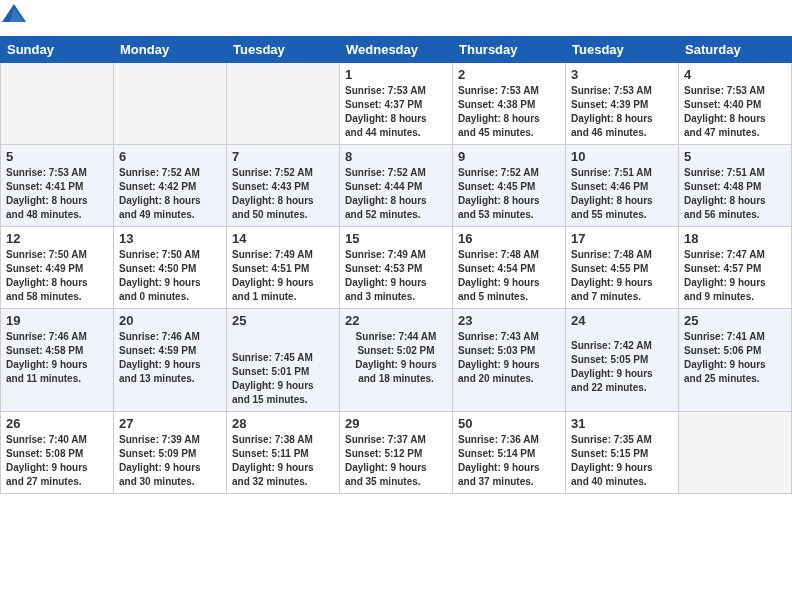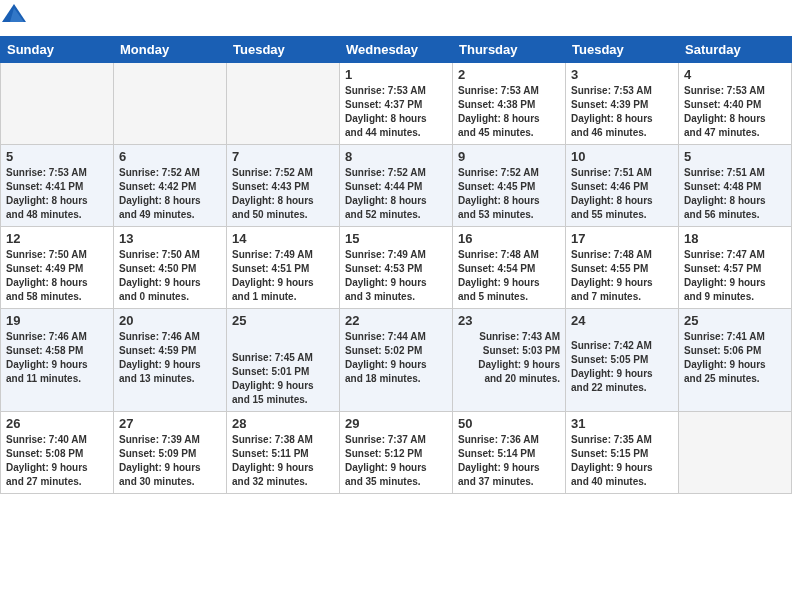--- a/index.html
+++ b/index.html
@@ -262,27 +262,27 @@
 Daylight: 9 hours and 13 minutes.</div>
           </td>
           <td>
             <div class="day-number">25</div>
             <div class="day-info" style="white-space: pre-line; margin-top: 23px;">Sunrise: 7:45 AM
 Sunset: 5:01 PM
 Daylight: 9 hours and 15 minutes.</div>
           </td>
           <td>
             <div class="day-number">22</div>
-            <div class="day-info" style="white-space: pre-line;">Sunrise: 7:44 AM
+            <div class="day-info" style="white-space: pre-line; text-align: center;">Sunrise: 7:44 AM
 Sunset: 5:02 PM
 Daylight: 9 hours and 18 minutes.</div>
           </td>
           <td>
             <div class="day-number">23</div>
-            <div class="day-info" style="white-space: pre-line; text-align: right;">Sunrise: 7:43 AM
+            <div class="day-info" style="white-space: pre-line;">Sunrise: 7:43 AM
 Sunset: 5:03 PM
 Daylight: 9 hours and 20 minutes.</div>
           </td>
           <td>
             <div class="day-number">24</div>
             <div class="day-info" style="white-space: pre-line; margin-top: 11px;">Sunrise: 7:42 AM
 Sunset: 5:05 PM
 Daylight: 9 hours and 22 minutes.</div>
           </td>
           <td>

